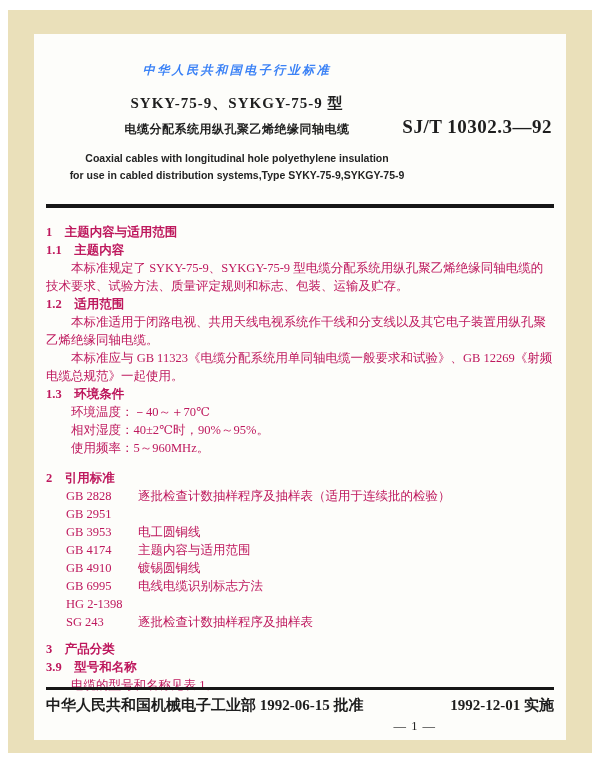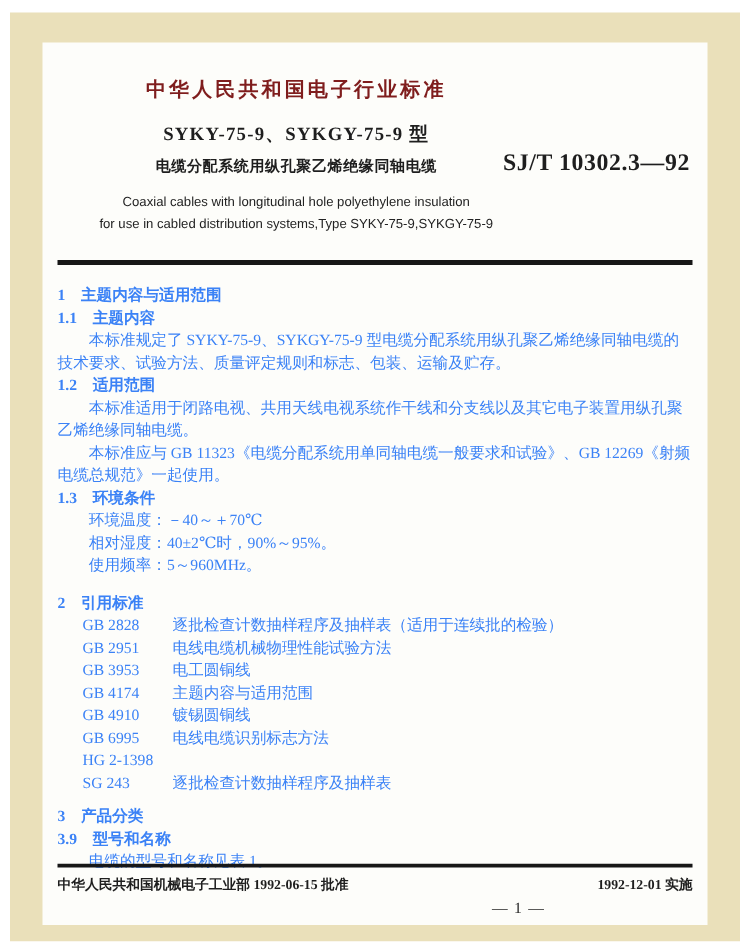--- a/index.html
+++ b/index.html
@@ -16,56 +16,57 @@
     background:#eae0ba;
   }
   .page {
     position:absolute; left:26px; top:24px; right:26px; bottom:13px;
     background:#fdfdfa;
     padding:28px 12px 0 12px;
   }
   
   .centered { width:382px; text-align:center; }
   .doc-header {
-    font-size:16px; font-weight:bold; letter-spacing:2.5px;
-    color:#7f1d1d;
+    font-size:12px; font-weight:bold; letter-spacing:2.5px;
+    color:#3b82f6;
+    font-style:italic;
   }
   .title-block { position:relative; margin-top:15px; }
   .title-cn-1 { font-size:15px; font-weight:bold; letter-spacing:1px; }
   .title-cn-2 { font-size:12px; font-weight:bold; letter-spacing:0.5px; margin-top:8px; }
   .standard-no {
     position:absolute; right:2px; bottom:0px;
     font-size:19px; font-weight:bold; letter-spacing:0.5px;
   }
   .title-en {
     margin-top:12px;
     font-family:"Liberation Sans","DejaVu Sans",sans-serif;
-    font-size:10.5px; font-weight:normal; line-height:17px;
+    font-size:10.5px; font-weight:bold; line-height:17px;
     color:#232323;
   }
   .rule { background:#171717; }
   .rule-top { height:4px; margin-top:20px; }
   
-  .doc-body { margin-top:15px; font-size:12.5px; line-height:18px; color:#3b82f6; }
+  .doc-body { margin-top:15px; font-size:12.5px; line-height:18px; color:#be185d; }
   .h1 { font-weight:bold; }
   .h2 { font-weight:bold; }
   .gap-top { margin-top:12px; }
   .gap-top2 { margin-top:9px; }
   .para { text-indent:2em; }
   .cond { margin-left:2em; }
   .refs { margin-left:1.6em; }
   .ref-row { display:flex; }
   .ref-code { width:72px; white-space:nowrap; flex:0 0 auto; }
   .ref-title { flex:1; }
   
   .footer { position:absolute; left:12px; right:12px; bottom:6px; }
   .rule-bottom { height:3px; }
   .footer-row {
     display:flex; justify-content:space-between; align-items:baseline;
-    margin-top:6px; font-size:11px; font-weight:bold;
+    margin-top:6px; font-size:15px; font-weight:bold;
   }
   .page-no {
     margin-top:4px; text-align:right; padding-right:118px;
     font-size:12.5px; letter-spacing:1px;
   }
 </style>
 </head>
 <body>
 
 <div class="frame">
@@ -105,21 +106,20 @@
 
       <div class="h1 gap-top">2　引用标准</div>
 
       <div class="refs">
         <div class="ref-row">
           <span class="ref-code">GB 2828</span>
           <span class="ref-title">逐批检查计数抽样程序及抽样表（适用于连续批的检验）</span>
         </div>
         <div class="ref-row">
           <span class="ref-code">GB 2951</span>
-          <span class="ref-title">电线电缆机械物理性能试验方法</span>
         </div>
         <div class="ref-row">
           <span class="ref-code">GB 3953</span>
           <span class="ref-title">电工圆铜线</span>
         </div>
         <div class="ref-row">
           <span class="ref-code">GB 4174</span>
           <span class="ref-title">主题内容与适用范围</span>
         </div>
         <div class="ref-row">

